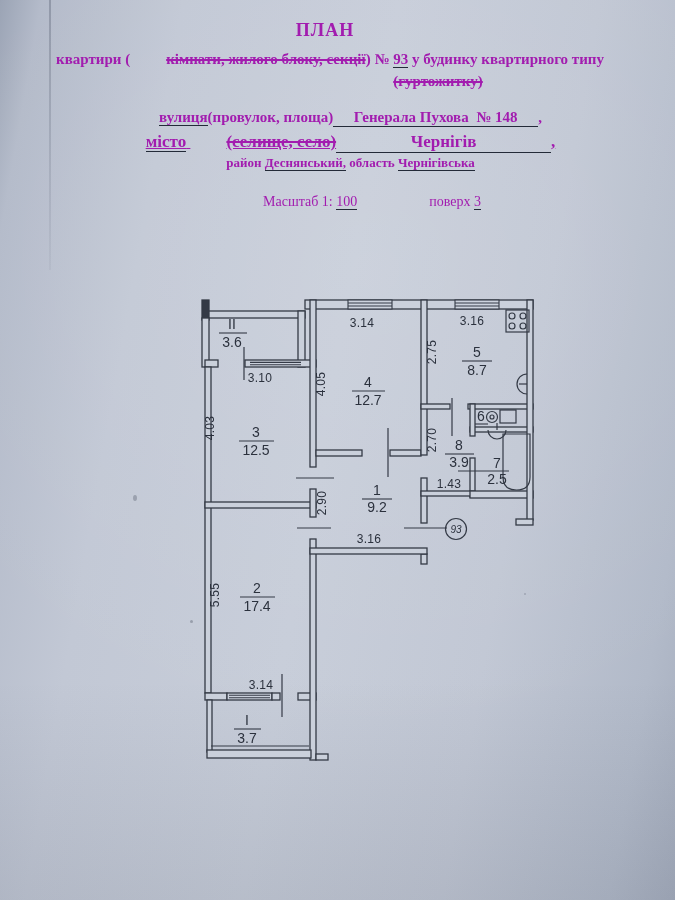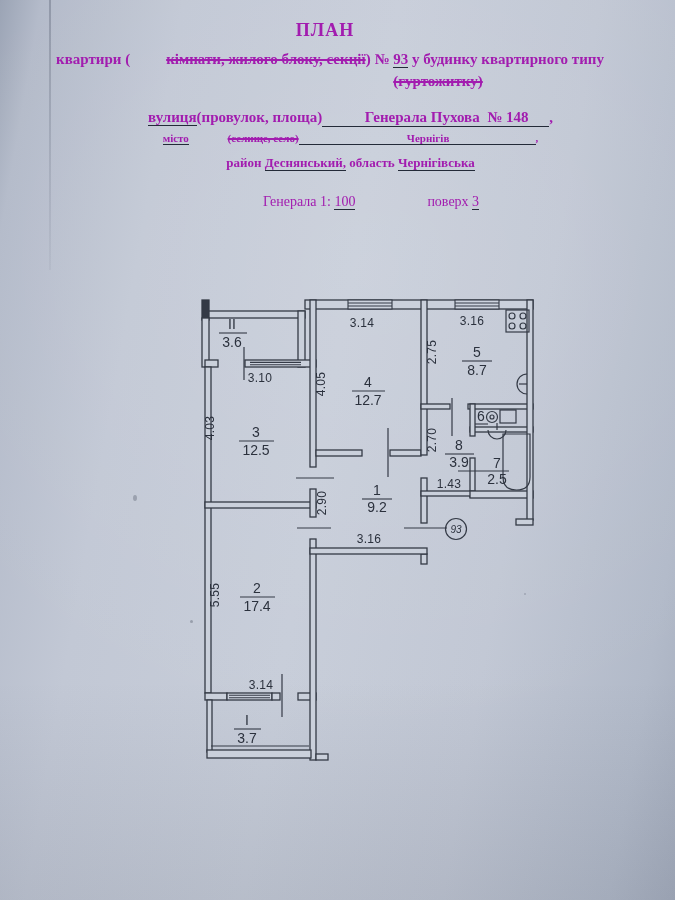--- a/index.html
+++ b/index.html
@@ -13,21 +13,21 @@
   .shade-bottom{position:absolute;left:0;right:0;bottom:0;height:220px;
     background:linear-gradient(to bottom, rgba(0,0,0,0), rgba(40,48,66,.10));pointer-events:none;}
   .crease{position:absolute;top:0;left:49px;width:2px;height:270px;
     background:linear-gradient(to bottom, rgba(52,60,80,.28), rgba(52,60,80,.05));}
   .speck{position:absolute;background:rgba(45,52,70,.55);border-radius:50%;}
   .doc-line{position:absolute;color:#a21caf;white-space:nowrap;}
   .c{text-align:center;}
   .b{font-weight:bold;}
   .strike{text-decoration:line-through;text-decoration-thickness:1.5px;margin-left:36px;}
   .u{border-bottom:1.4px solid #232a38;padding-bottom:0px;}
-  .fill{display:inline-block;border-bottom:1.4px solid #232a38;text-align:center;padding-left:22px;}
+  .fill{display:inline-block;border-bottom:1.4px solid #232a38;text-align:center;}
   .gap{display:inline-block;}
   svg text{fill:#2b313d;font-family:"Liberation Sans", sans-serif;}
   svg .dim{font-size:12px;letter-spacing:.3px;}
   svg .num{font-size:14px;}
   svg .area{font-size:14px;}
   svg .badge-t{font-size:10px;font-style:italic;}
 </style>
 </head>
 <body>
 
@@ -47,34 +47,34 @@
 </div>
 
 <div class="doc-line c b" style="top:73px;left:120px;width:600px;font-size:15px;">
   <span class="strike">(гуртожитку)</span>
 </div>
 
 <div class="doc-line c b" style="top:109px;left:28px;width:645px;font-size:15px;">
   <span class="u">вулиця</span><span>(провулок, площа)</span><span class="fill" style="min-width:205px;"><span>Генерала Пухова</span>&nbsp;&nbsp;<span>№</span>&nbsp;<span>148</span></span><span>,</span>
 </div>
 
-<div class="doc-line c b" style="top:132px;left:28px;width:645px;font-size:11px;">
+<div class="doc-line c b" style="top:132px;left:28px;width:645px;font-size:17px;text-decoration:underline;">
   <span class="u">місто</span>
   <span class="strike">(селище, село)</span><span class="fill" style="min-width:215px;">Чернігів</span><span>,</span>
 </div>
 
 <div class="doc-line c b" style="top:155px;left:28px;width:645px;font-size:13px;">
   <span>район</span>
   <span class="u">Деснянський,</span>
   <span>область</span>
   <span class="u">Чернігівська</span>
 </div>
 
 <div class="doc-line" style="top:194px;left:263px;font-size:14px;">
-  <span>Генерала 1:</span>
+  <span>Масштаб 1:</span>
   <span class="u">100</span><span class="gap" style="width:72px;"></span><span>поверх</span>
   <span class="u">3</span>
 </div>
 
 <svg width="675" height="900" viewBox="0 0 675 900" style="position:absolute;left:0;top:0;">
   <g>
 
     <g fill="#cad0db" stroke="#343a46" stroke-width="1.3">
 
       <rect x="305" y="300" width="228" height="9"></rect>

